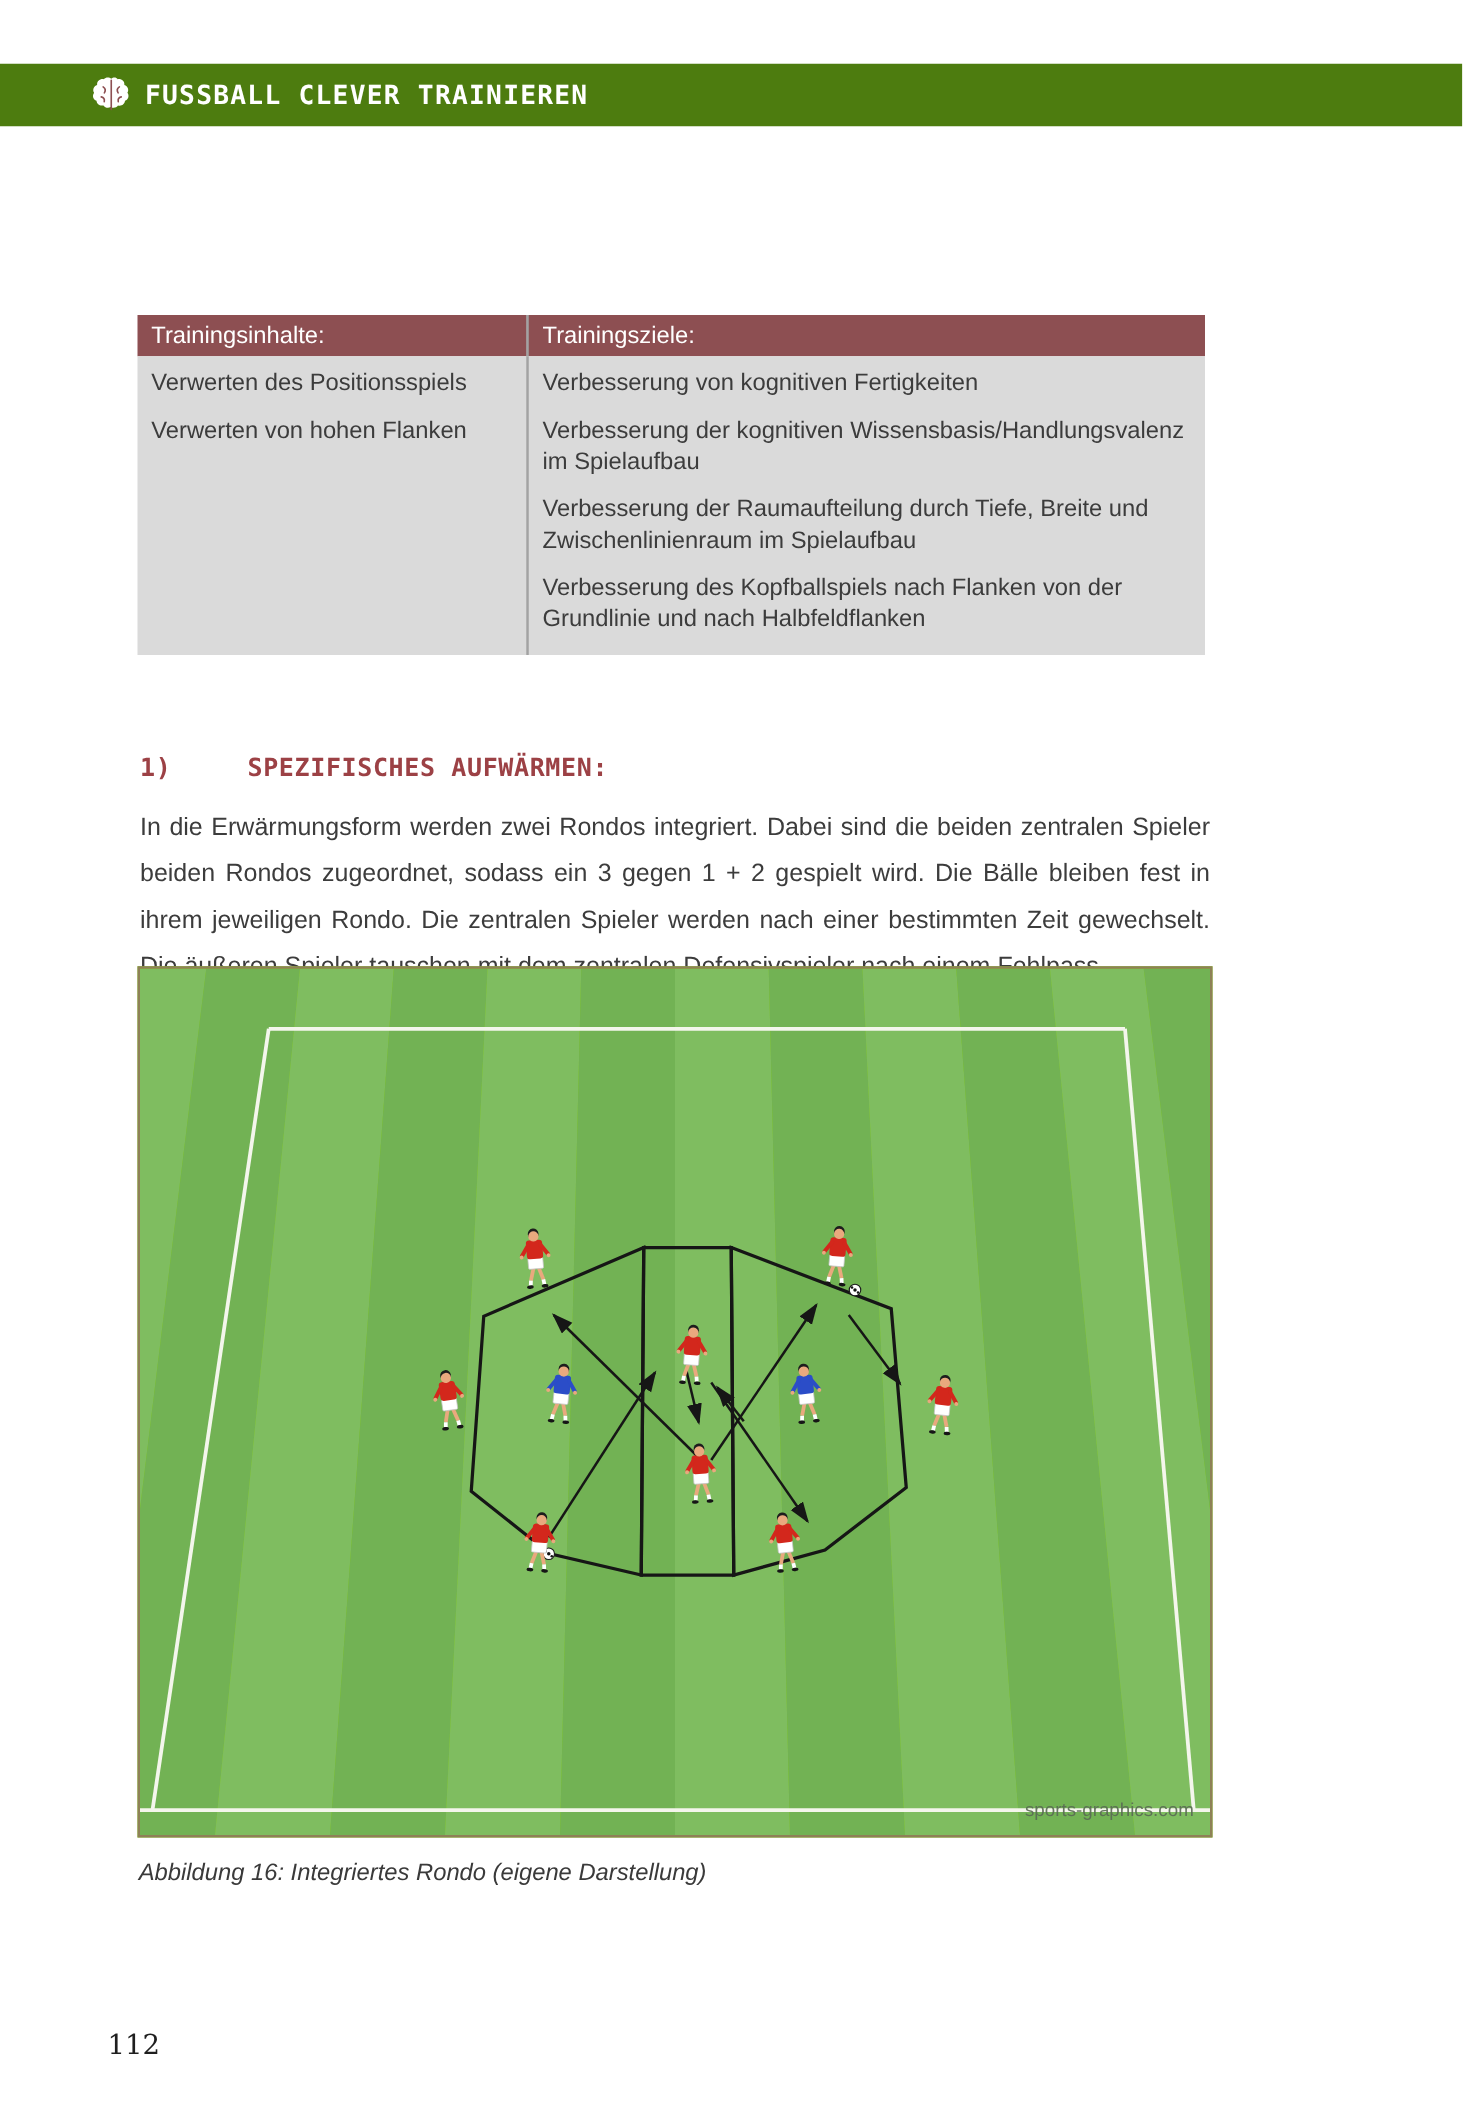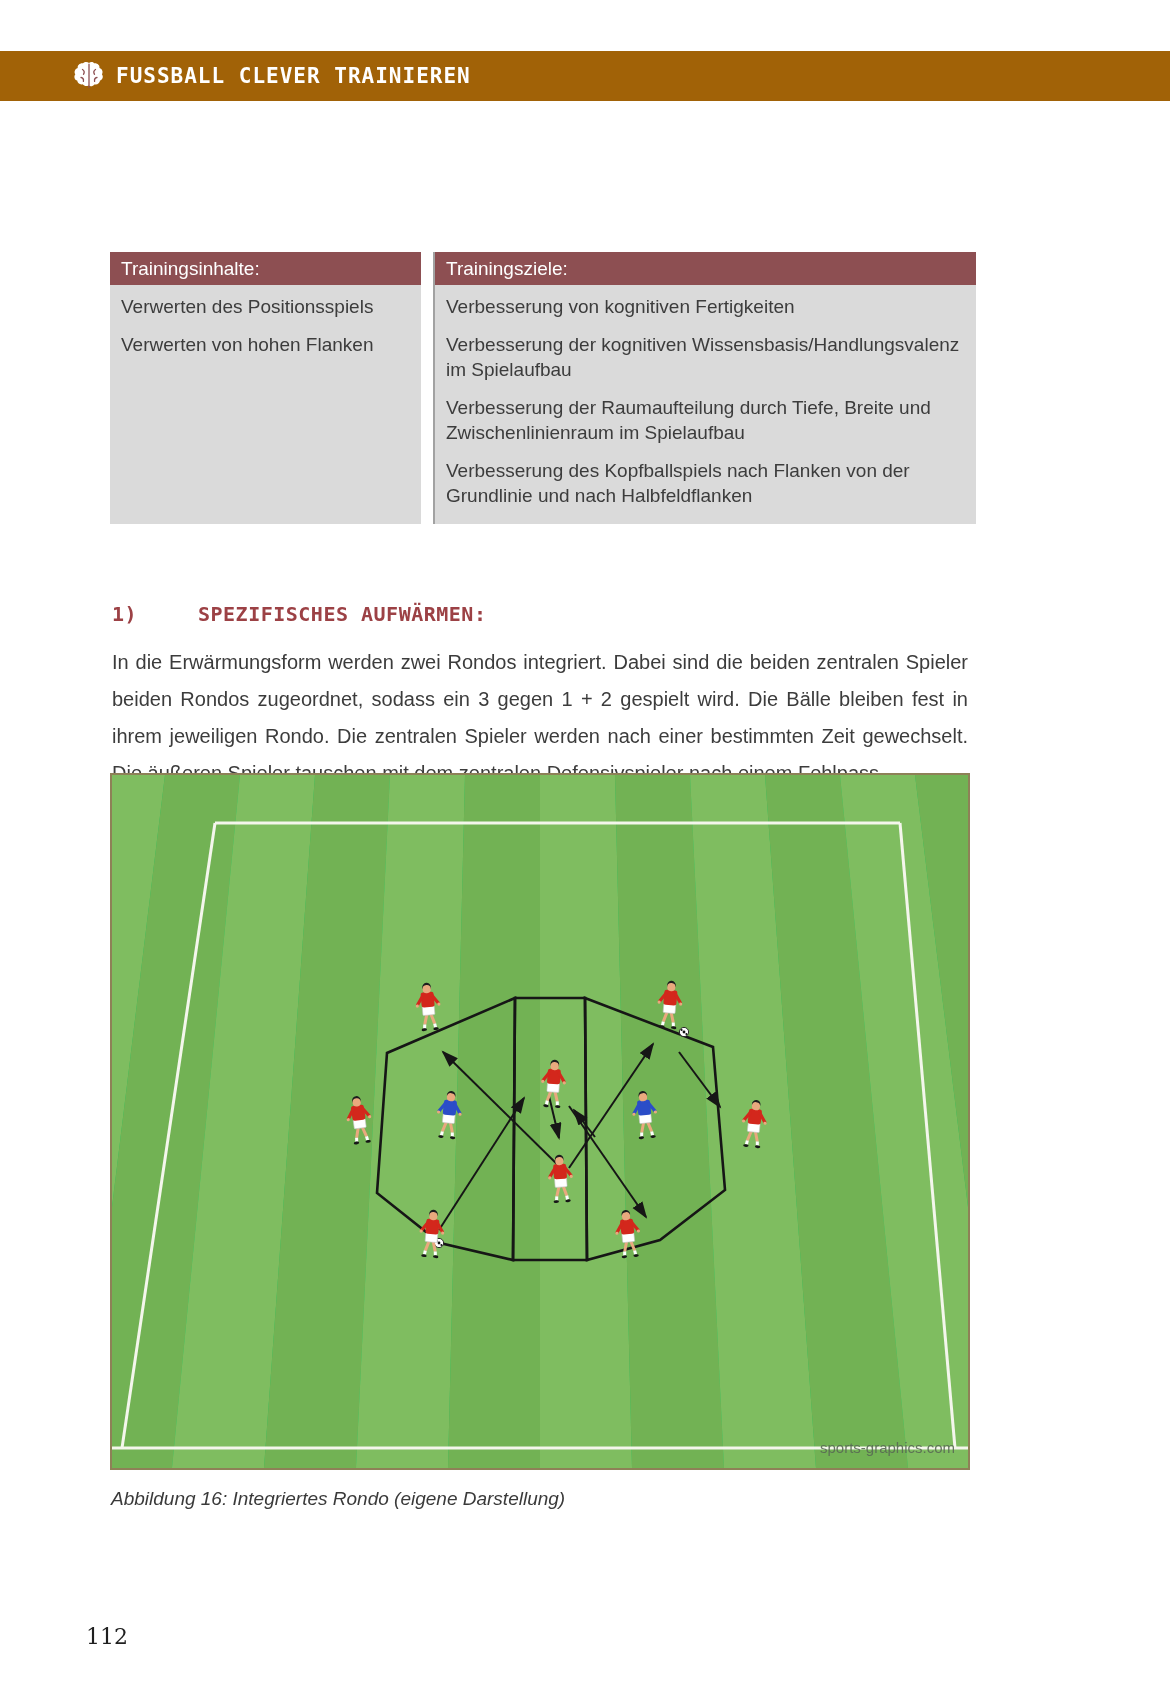--- a/index.html
+++ b/index.html
@@ -3,37 +3,37 @@
 <meta charset="utf-8">
 <style>
   html,body{margin:0;padding:0;background:#ffffff;}
   .page{
     position:relative;width:1170px;height:1701px;background:#ffffff;overflow:hidden;
     font-family:"Liberation Sans",sans-serif;color:#3c3c3c;
   }
   
   .topbar{
     position:absolute;left:0;top:51px;width:100%;height:50px;
-    background:#a16207;display:flex;align-items:center;box-sizing:border-box;padding-left:72px;
+    background:#4d7c0f;display:flex;align-items:center;box-sizing:border-box;padding-left:72px;
   }
   .brain{display:inline-flex;width:34px;height:30px;margin-right:10px;}
   .topbar-title{
     color:#ffffff;font-family:"DejaVu Sans Mono",monospace;font-weight:bold;
     font-size:21px;letter-spacing:1px;white-space:nowrap;
   }
   
   .doc-title{
     position:absolute;left:111px;top:194px;margin:0;
     font-family:"DejaVu Sans Mono",monospace;font-weight:bold;
     font-size:26px;letter-spacing:0px;color:#9c4145;white-space:nowrap;
   }
   
   .ttable{
     position:absolute;left:110px;top:252px;width:1032px;
-    display:grid;grid-template-columns:311px 543px;column-gap:12px;
+    display:grid;grid-template-columns:311px 543px;column-gap:0;
   }
   .th{
     background:#8d4f52;color:#fff;font-size:19px;line-height:23px;
     padding:5px 10px 5px 11px;box-sizing:border-box;height:33px;
   }
   .td{
     background:#dadada;color:#3c3c3c;font-size:19px;line-height:25px;
     padding:9px 11px 16px 11px;box-sizing:border-box;
   }
   .td p{margin:0 0 13px 0;}
@@ -47,21 +47,21 @@
   }
   .sec-num{display:inline-block;width:86px;}
   
   .para{
     position:absolute;left:112px;top:644px;width:856px;margin:0;
     font-size:20px;line-height:37px;text-align:justify;color:#3c3c3c;
   }
   
   .fieldfig{
     position:absolute;left:110px;top:773px;width:860px;height:697px;margin:0;
-    border:2px solid #8e8157;box-sizing:border-box;background:#22c55e;
+    border:2px solid #8e8157;box-sizing:border-box;background:#84cc16;
   }
   .fieldfig svg{display:block;width:856px;height:693px;}
   .caption{
     position:absolute;left:111px;top:1488px;
     font-size:19px;font-style:italic;color:#3a3a3a;
   }
   .pagenum{
     position:absolute;left:86px;top:1624px;
     font-family:"DejaVu Serif",serif;font-size:22px;color:#1f1f1f;text-align:center;
   }

